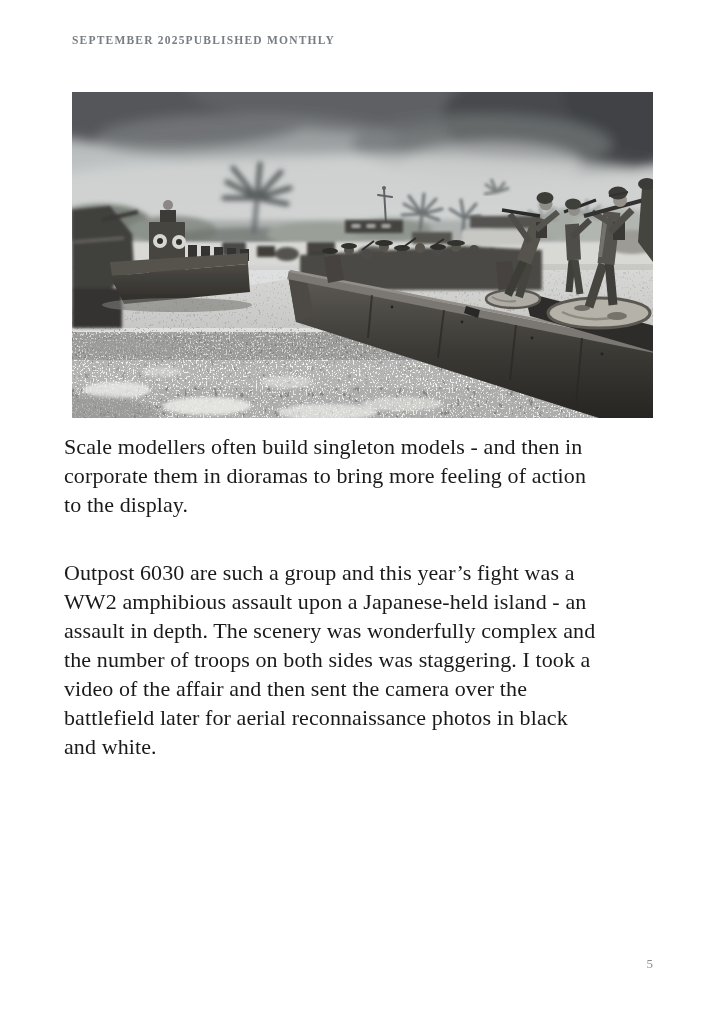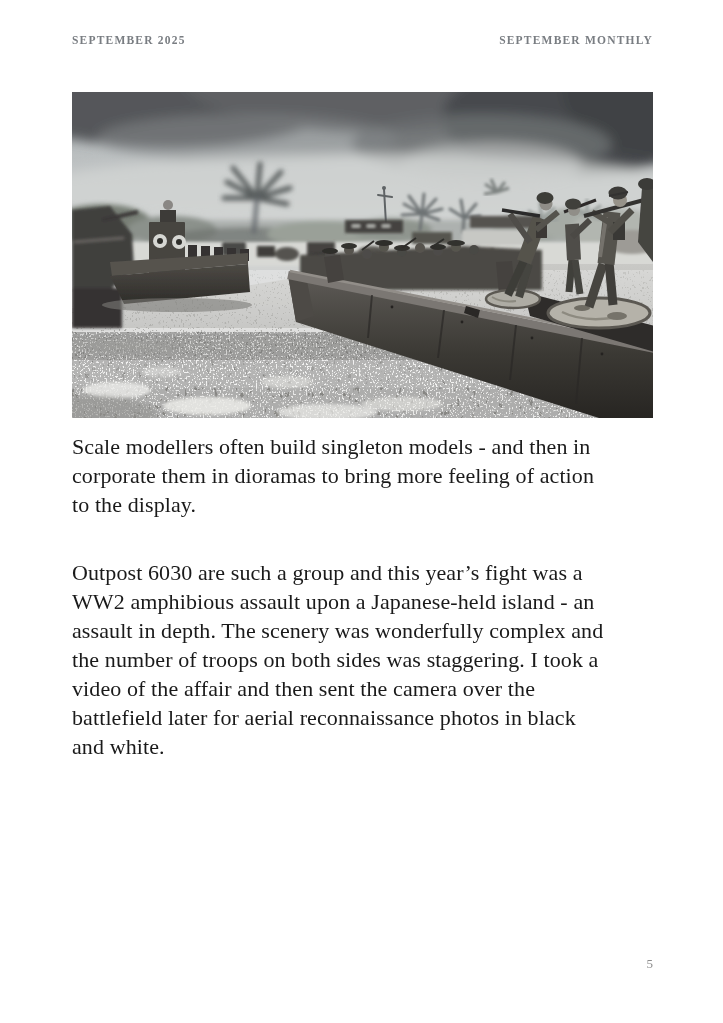--- a/index.html
+++ b/index.html
@@ -2,32 +2,32 @@
 <html><head>
 <meta charset="utf-8">
 <style>
   html,body{margin:0;padding:0;background:#ffffff;}
   .page{
     position:relative;width:723px;height:1023px;background:#ffffff;
     overflow:hidden;font-family:"Liberation Serif","DejaVu Serif",serif;
   }
   .masthead{
     position:absolute;left:72px;top:34px;width:581px;
-    display:flex;justify-content:space-between;
+    display:flex;justify-content:flex-start;
     font-size:11.5px;font-weight:bold;letter-spacing:1.2px;
     color:#797d82;
   }
   .masthead span{white-space:nowrap;}
   .photo{
     position:absolute;left:72px;top:92px;width:581px;height:326px;
     margin:0;background:#c9cbcc;overflow:hidden;
   }
   .photo svg{display:block;}
   .article{
-    position:absolute;left:72px;top:417px;width:640px;
+    position:absolute;left:64px;top:417px;width:640px;
     color:#1a1a1a;
   }
   .para{
     margin:0;font-size:22px;line-height:29px;letter-spacing:0.1px;
     white-space:pre-line;
   }
   .para + .para{margin-top:19px;}
   .para:first-child{margin-top:15px;}
   .para--spaced{margin-top:39px !important;}
   .pagefoot{
@@ -35,21 +35,21 @@
     text-align:right;font-size:13px;color:#8d8d8d;
   }
 </style>
 </head>
 <body>
 
 <div class="page">
 
   <header class="masthead">
     <span>SEPTEMBER 2025</span>
-    <span>SEPTEMBER MONTHLY</span>
+    <span>PUBLISHED MONTHLY</span>
   </header>
 
   <figure class="photo" role="img" aria-label="Black and white photograph of a wargaming diorama: miniature WW2 landing craft filled with soldiers crossing textured water toward a palm-lined shore crowded with vehicles, under a dark cloudy sky; two soldier miniatures on round bases stand in the right foreground">
     <svg width="581" height="326" viewBox="0 0 581 326" xmlns="http://www.w3.org/2000/svg">
       <defs>
         <linearGradient id="skyG" x1="0" y1="0" x2="0" y2="1">
           <stop offset="0" stop-color="#aab0b2"></stop>
           <stop offset="0.42" stop-color="#ced0d0"></stop>
           <stop offset="1" stop-color="#d7d7d5"></stop>
         </linearGradient>

